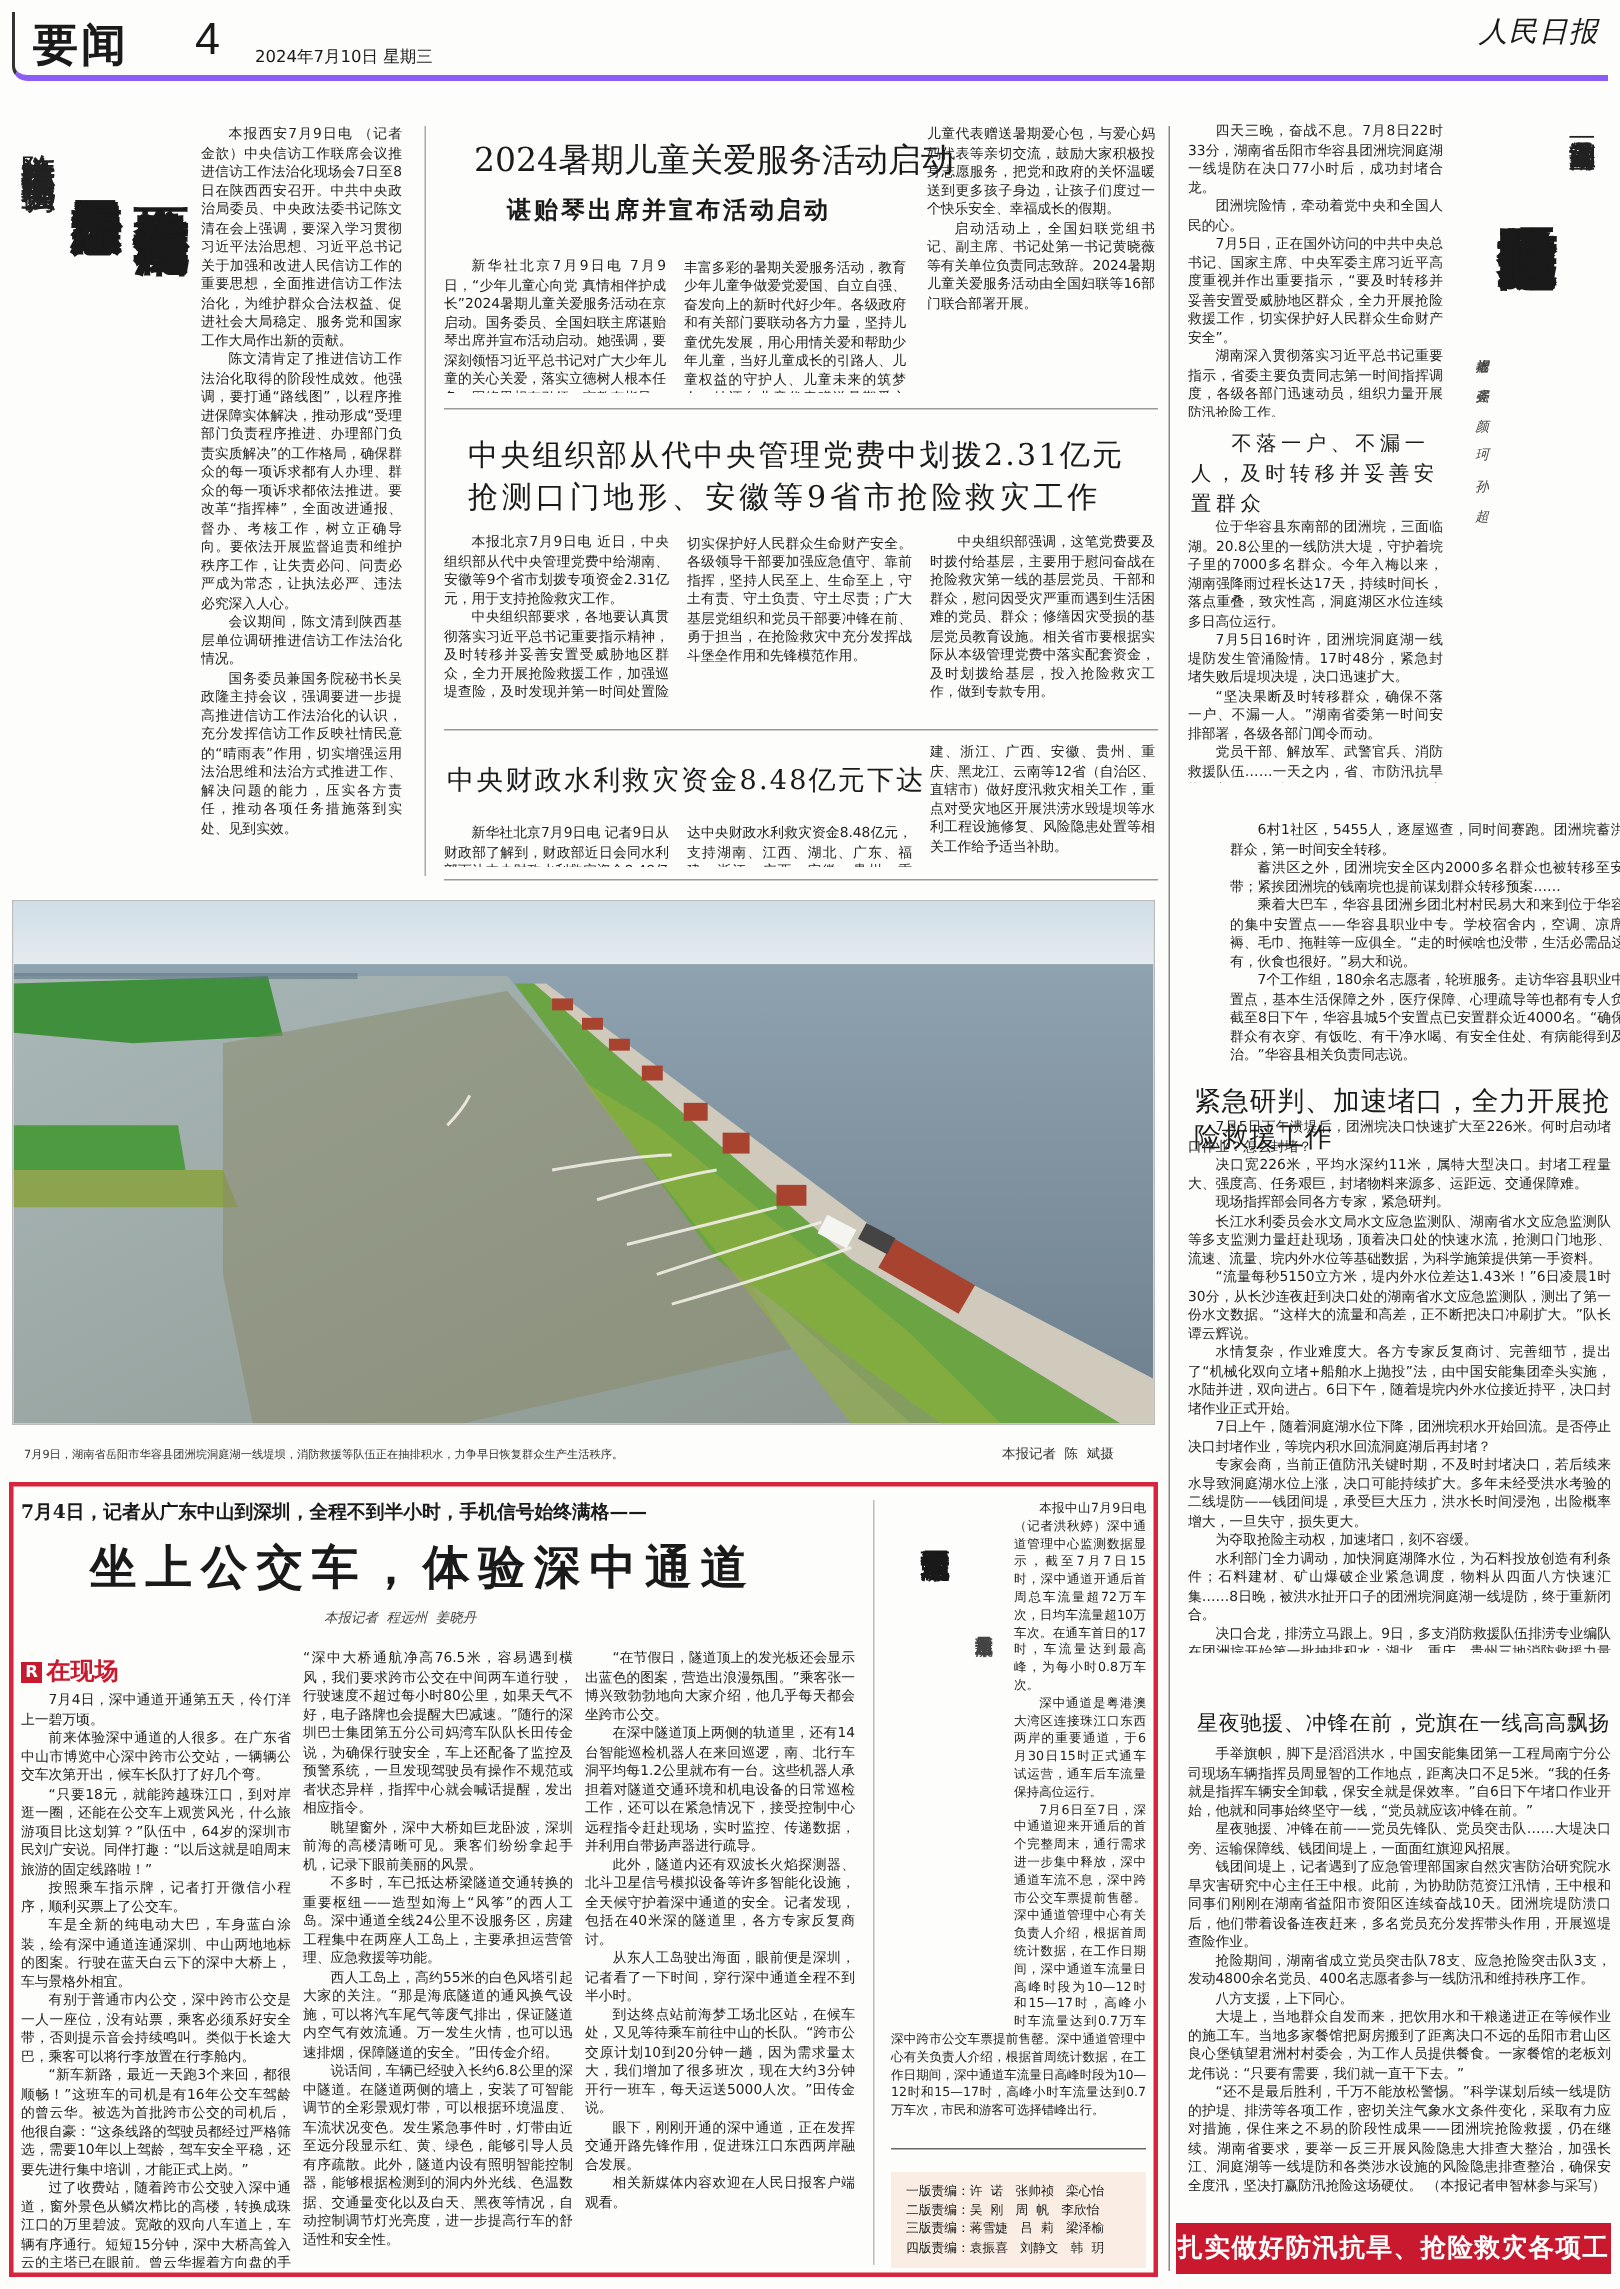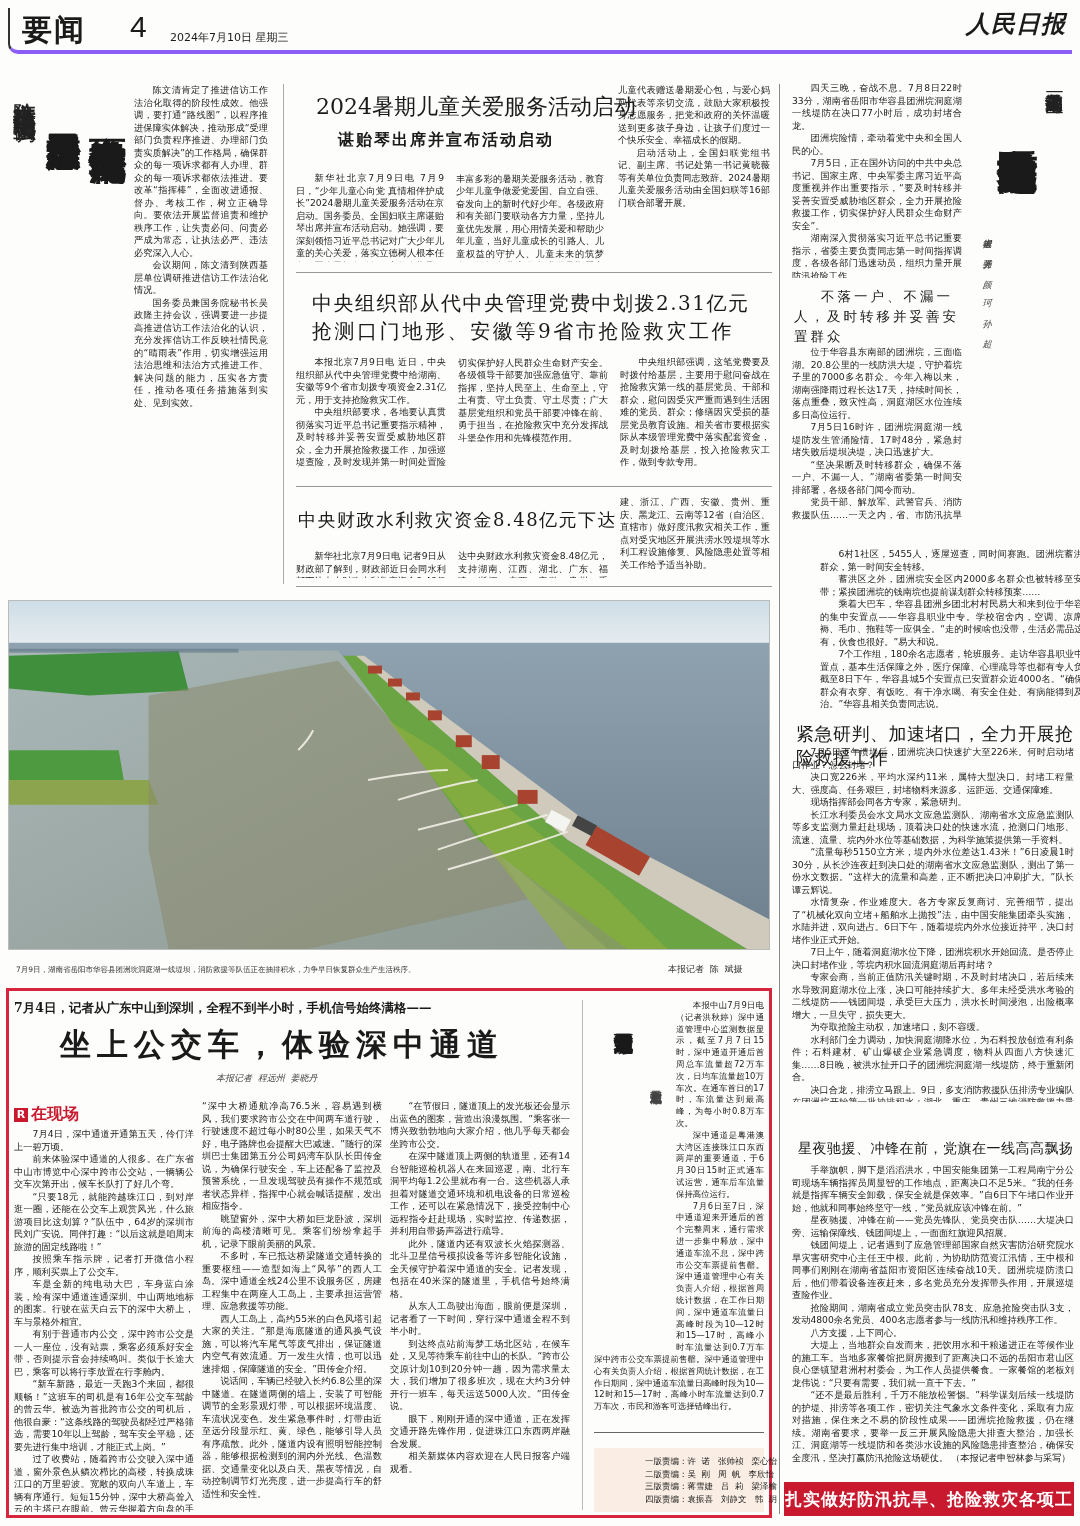--- a/index.html
+++ b/index.html
@@ -5,21 +5,21 @@
   * { box-sizing: border-box; margin: 0; padding: 0; }
   html, body { width: 1080px; height: 1526px; background: #fdfdfb; overflow: hidden; }
   body { font-family: "DejaVu Sans", "Liberation Sans", sans-serif; color: #1a1a1a; position: relative; }
   .abs { position: absolute; }
 
   
   .masthead { left: 8px; top: 8px; width: 1064px; height: 46px; border-bottom: 4px solid #8b5cf6; border-left: 2px solid #333; border-bottom-left-radius: 10px; }
   .mh-section { left: 12px; top: 2px; font-size: 30px; font-weight: bold; letter-spacing: 2px; font-family: "DejaVu Sans", sans-serif; }
   .mh-num { left: 120px; top: 2px; font-size: 30px; font-family: "Liberation Sans", sans-serif; }
   .mh-date { left: 160px; top: 22px; font-size: 11px; }
-  .mh-logo { right: 6px; top: 0px; font-size: 24px; font-family: "DejaVu Serif", serif; font-style: italic; font-weight: bold; letter-spacing: 1px; }
+  .mh-logo { right: 6px; top: 0px; font-size: 19px; font-family: "DejaVu Serif", serif; font-style: italic; font-weight: normal; letter-spacing: 1px; }
 
   
   .vert { writing-mode: vertical-rl; text-orientation: upright; }
 
   .body-text { font-size: 9.2px; line-height: 12.5px; text-align: justify; color: #222; font-family: "DejaVu Sans", sans-serif; }
   .body-text p { text-indent: 2em; }
   .col { position: absolute; overflow: hidden; }
 
   .rule-h { position: absolute; height: 1px; background: #999; }
   .rule-v { position: absolute; width: 1px; background: #aaa; }
@@ -30,38 +30,39 @@
 
   
   .photo { left: 8px; top: 600px; width: 762px; height: 350px; overflow: hidden; border: 1px solid #bbb; }
   .photo svg { width: 100%; height: 100%; display: block; }
   .caption { font-size: 8px; color: #333; }
 
   
   .redbox { left: 6px; top: 988px; width: 766px; height: 530px; border: 3px solid #d6253d; }
   .banner { left: 784px; top: 1482px; width: 290px; height: 34px; background: #c8192e; color: #fff; font-size: 17px; font-weight: bold; text-align: center; line-height: 34px; letter-spacing: 1px; }
   .editors { left: 594px; top: 1448px; width: 170px; height: 64px; background: #faeee4; font-size: 8.5px; line-height: 12.5px; padding: 7px 10px; }
-  .editors div { white-space: pre; margin-left: 41px; }
+  .editors div { white-space: pre; }
   .tag-r { display: inline-block; background: #c8192e; color: #fff; font-size: 11px; width: 14px; height: 14px; text-align: center; line-height: 14px; margin-right: 3px; vertical-align: 1px; }
 </style>
 </head>
 <body>
 
 <div class="abs masthead">
   <div class="abs mh-section">要闻</div>
   <div class="abs mh-num">4</div>
   <div class="abs mh-date">2024年7月10日  星期三</div>
   <div class="abs mh-logo">人民日报</div>
 </div>
 
 <div class="abs vert hl-serif" style="left:10px; top:84px; height:470px; font-size:23px; line-height:30px; letter-spacing:1px; color:#222;">陈文清在推进信访工作法治化现场会上强调</div>
 <div class="abs vert hl-sans" style="left:44px; top:108px; height:450px; font-size:34px; line-height:40px; letter-spacing:0px;">深入学习贯彻习近平法治思想</div>
 <div class="abs vert hl-sans" style="left:86px; top:108px; height:450px; font-size:37px; line-height:42px; letter-spacing:1px;">全面推进信访工作法治化</div>
 
 <div class="col body-text" style="left:134px; top:84px; width:134px; height:484px;">
+  <p>本报西安7月9日电  （记者金歆）中央信访工作联席会议推进信访工作法治化现场会7日至8日在陕西西安召开。中共中央政治局委员、中央政法委书记陈文清在会上强调，要深入学习贯彻习近平法治思想、习近平总书记关于加强和改进人民信访工作的重要思想，全面推进信访工作法治化，为维护群众合法权益、促进社会大局稳定、服务党和国家工作大局作出新的贡献。</p>
   <p>陈文清肯定了推进信访工作法治化取得的阶段性成效。他强调，要打通“路线图”，以程序推进保障实体解决，推动形成“受理部门负责程序推进、办理部门负责实质解决”的工作格局，确保群众的每一项诉求都有人办理、群众的每一项诉求都依法推进。要改革“指挥棒”，全面改进通报、督办、考核工作，树立正确导向。要依法开展监督追责和维护秩序工作，让失责必问、问责必严成为常态，让执法必严、违法必究深入人心。</p>
   <p>会议期间，陈文清到陕西基层单位调研推进信访工作法治化情况。</p>
   <p>国务委员兼国务院秘书长吴政隆主持会议，强调要进一步提高推进信访工作法治化的认识，充分发挥信访工作反映社情民意的“晴雨表”作用，切实增强运用法治思维和法治方式推进工作、解决问题的能力，压实各方责任，推动各项任务措施落到实处、见到实效。</p>
 </div>
 
 <div class="rule-v" style="left:283px; top:84px; height:500px;"></div>
 
 <div class="abs hl-serif" style="left:316px; top:92px; font-size:22px; letter-spacing:0px;">2024暑期儿童关爱服务活动启动</div>
 <div class="abs hl-serif" style="left:338px; top:130px; font-size:16px; font-weight:bold; letter-spacing:2px;">谌贻琴出席并宣布活动启动</div>
 <div class="col body-text" style="left:296px; top:84px; width:480px; height:182px;">
@@ -244,21 +245,21 @@
 <div class="col body-text" style="left:202px; top:1100px; width:180px; height:412px;">
   <p style="text-indent:0;">“深中大桥通航净高76.5米，容易遇到横风，我们要求跨市公交在中间两车道行驶，行驶速度不超过每小时80公里，如果天气不好，电子路牌也会提醒大巴减速。”随行的深圳巴士集团第五分公司妈湾车队队长田传金说，为确保行驶安全，车上还配备了监控及预警系统，一旦发现驾驶员有操作不规范或者状态异样，指挥中心就会喊话提醒，发出相应指令。</p>
   <p>眺望窗外，深中大桥如巨龙卧波，深圳前海的高楼清晰可见。乘客们纷纷拿起手机，记录下眼前美丽的风景。</p>
   <p>不多时，车已抵达桥梁隧道交通转换的重要枢纽——造型如海上“风筝”的西人工岛。深中通道全线24公里不设服务区，房建工程集中在两座人工岛上，主要承担运营管理、应急救援等功能。</p>
   <p>西人工岛上，高约55米的白色风塔引起大家的关注。“那是海底隧道的通风换气设施，可以将汽车尾气等废气排出，保证隧道内空气有效流通。万一发生火情，也可以迅速排烟，保障隧道的安全。”田传金介绍。</p>
   <p>说话间，车辆已经驶入长约6.8公里的深中隧道。在隧道两侧的墙上，安装了可智能调节的全彩景观灯带，可以根据环境温度、车流状况变色。发生紧急事件时，灯带由近至远分段显示红、黄、绿色，能够引导人员有序疏散。此外，隧道内设有照明智能控制器，能够根据检测到的洞内外光线、色温数据、交通量变化以及白天、黑夜等情况，自动控制调节灯光亮度，进一步提高行车的舒适性和安全性。</p>
 </div>
 <div class="col body-text" style="left:390px; top:1100px; width:180px; height:412px;">
   <p>“在节假日，隧道顶上的发光板还会显示出蓝色的图案，营造出浪漫氛围。”乘客张一博兴致勃勃地向大家介绍，他几乎每天都会坐跨市公交。</p>
   <p>在深中隧道顶上两侧的轨道里，还有14台智能巡检机器人在来回巡逻，南、北行车洞平均每1.2公里就布有一台。这些机器人承担着对隧道交通环境和机电设备的日常巡检工作，还可以在紧急情况下，接受控制中心远程指令赶赴现场，实时监控、传递数据，并利用自带扬声器进行疏导。</p>
-  <p>此外，隧道内还有双波长火焰探测器、北斗卫星信号模拟设备等许多智能化设施，全天候守护着深中通道的安全。记者发现，包括在40米深的隧道里，手机信号始终满格。</p>
+  <p>此外，隧道内还有双波长火焰探测器、北斗卫星信号模拟设备等许多智能化设施，全天候守护着深中通道的安全。记者发现，包括在40米深的隧道里，各方专家反复商讨。</p>
   <p>从东人工岛驶出海面，眼前便是深圳，记者看了一下时间，穿行深中通道全程不到半小时。</p>
   <p>到达终点站前海梦工场北区站，在候车处，又见等待乘车前往中山的长队。“跨市公交原计划10到20分钟一趟，因为需求量太大，我们增加了很多班次，现在大约3分钟开行一班车，每天运送5000人次。”田传金说。</p>
   <p>眼下，刚刚开通的深中通道，正在发挥交通开路先锋作用，促进珠江口东西两岸融合发展。</p>
   <p>相关新媒体内容欢迎在人民日报客户端观看。</p>
 </div>
 
 <div class="rule-v" style="left:582px; top:1000px; height:510px; background:#bbb;"></div>
 
 <div class="abs vert hl-sans" style="left:612px; top:1018px; height:330px; font-size:20px; line-height:24px; font-weight:normal;">深中通道开通首周日均车流量超十万车次</div>
 <div class="abs vert hl-serif" style="left:648px; top:1082px; height:220px; font-size:12px; line-height:16px; color:#444;">首周总车流量超七十二万车次</div>

